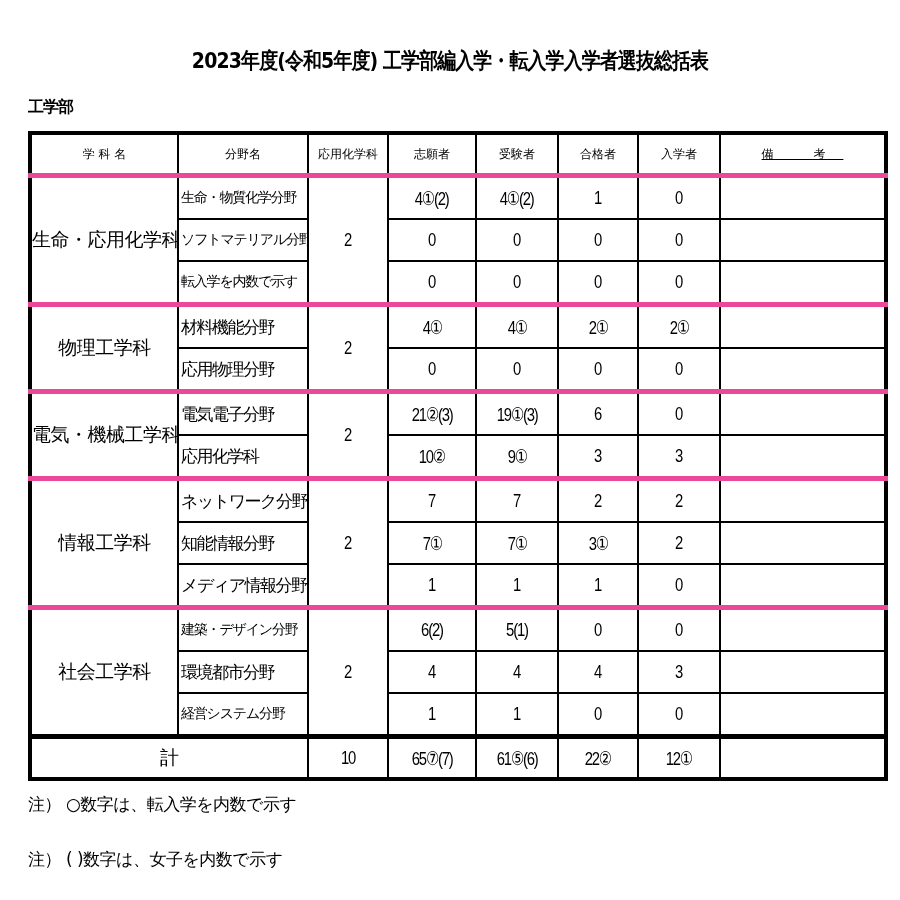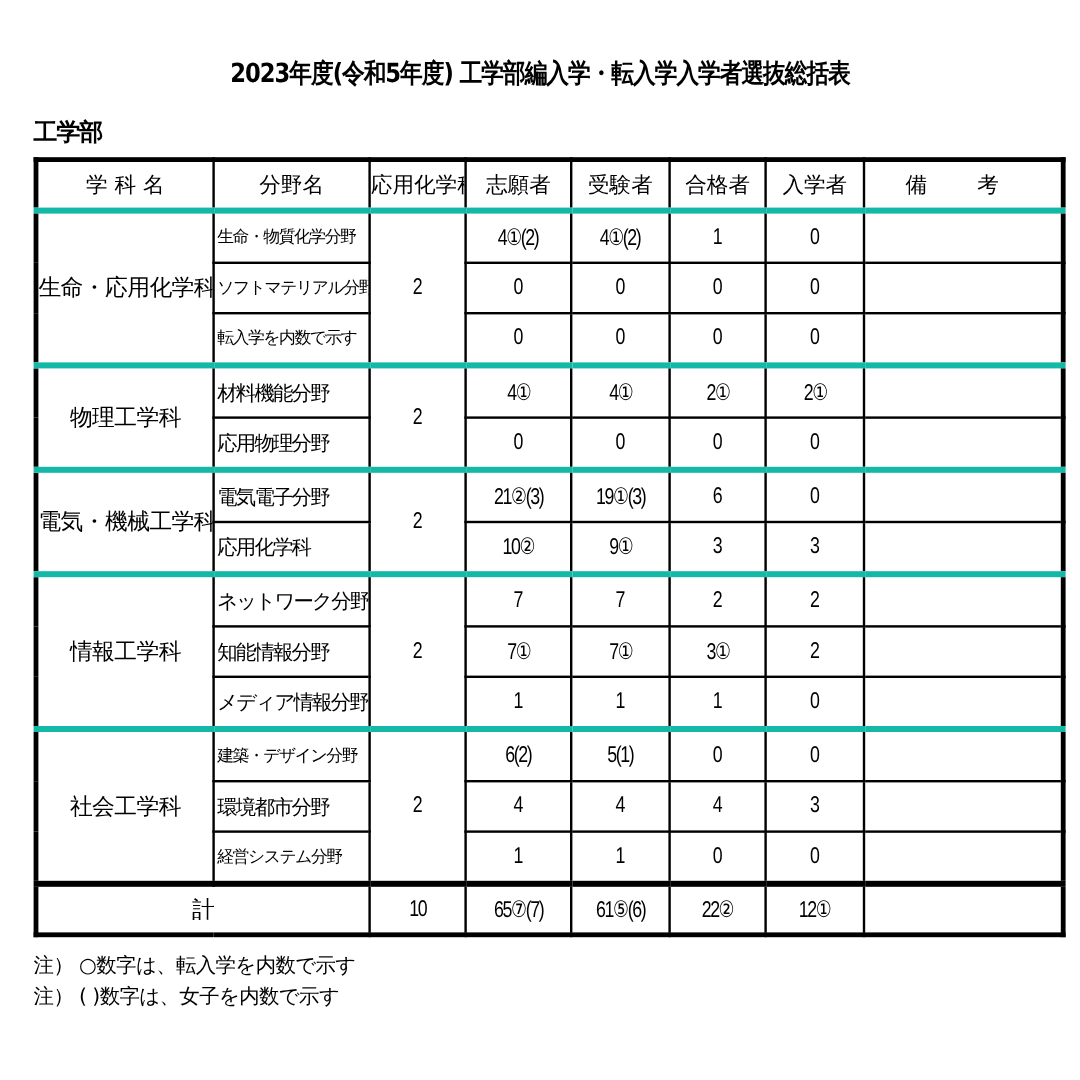--- a/index.html
+++ b/index.html
@@ -8,46 +8,46 @@
       font-family: "DejaVu Sans", "Liberation Sans", sans-serif;
       color: #000;
     }
     .title {
       position: absolute; left: 0; top: 46px; width: 900px;
       text-align: center; font-size: 22px; font-weight: bold;
       letter-spacing: -1px; transform: scaleX(0.86); transform-origin: center;
     }
     .faculty {
       position: absolute; left: 28px; top: 97px;
-      font-size: 20px; font-weight: bold; letter-spacing: -1px;
+      font-size: 16px; font-weight: bold; letter-spacing: -1px;
     }
     table.summary {
       position: absolute; left: 28px; top: 131px;
       width: 856px; border-collapse: collapse; table-layout: fixed;
       border: 4px solid #000;
     }
     table.summary td, table.summary th {
       border: 2px solid #000; text-align: center; vertical-align: middle;
       padding: 0; font-weight: normal; overflow: hidden; white-space: nowrap;
     }
-    table.summary th { height: 38px; font-size: 18px; border-bottom: 1px solid #be185d; }
+    table.summary th { height: 38px; font-size: 12px; border-bottom: 1px solid #be185d; }
     table.summary td { height: 40px; font-size: 19px; }
     .num { font-family: "Liberation Sans Narrow", "Liberation Sans", sans-serif; letter-spacing: -1.5px; }
     .num span.inner { display: inline-block; transform: scaleX(0.78); }
     .dept { font-size: 19px; letter-spacing: -0.5px; margin-left: 26px; }
     .field { text-align: left !important; padding-left: 2px !important; font-size: 17px !important; letter-spacing: -1.5px; }
     .field.small { font-size: 14px !important; letter-spacing: -1.2px; }
-    tr.group-start td { border-top: 5px solid #14b8a6; }
+    tr.group-start td { border-top: 5px solid #ec4899; }
     tr.total td { border-top: 5px solid #000; height: 38px; }
-    .remarks-head { letter-spacing: 18px; }
+    .remarks-head { letter-spacing: 18px; text-decoration: underline; }
     .notes {
       position: absolute; left: 28px; font-size: 17px; letter-spacing: -0.5px;
     }
     .note1 { top: 793px; }
-    .note2 { top: 819px; text-align: center; }
+    .note2 { top: 848px; text-align: center; }
   </style>
 </head>
 <body>
 
 <div class="title">2023年度(令和5年度)  工学部編入学・転入学入学者選抜総括表</div>
 <div class="faculty">工学部</div>
 
 <table class="summary">
   <colgroup>
     <col style="width:148px">

